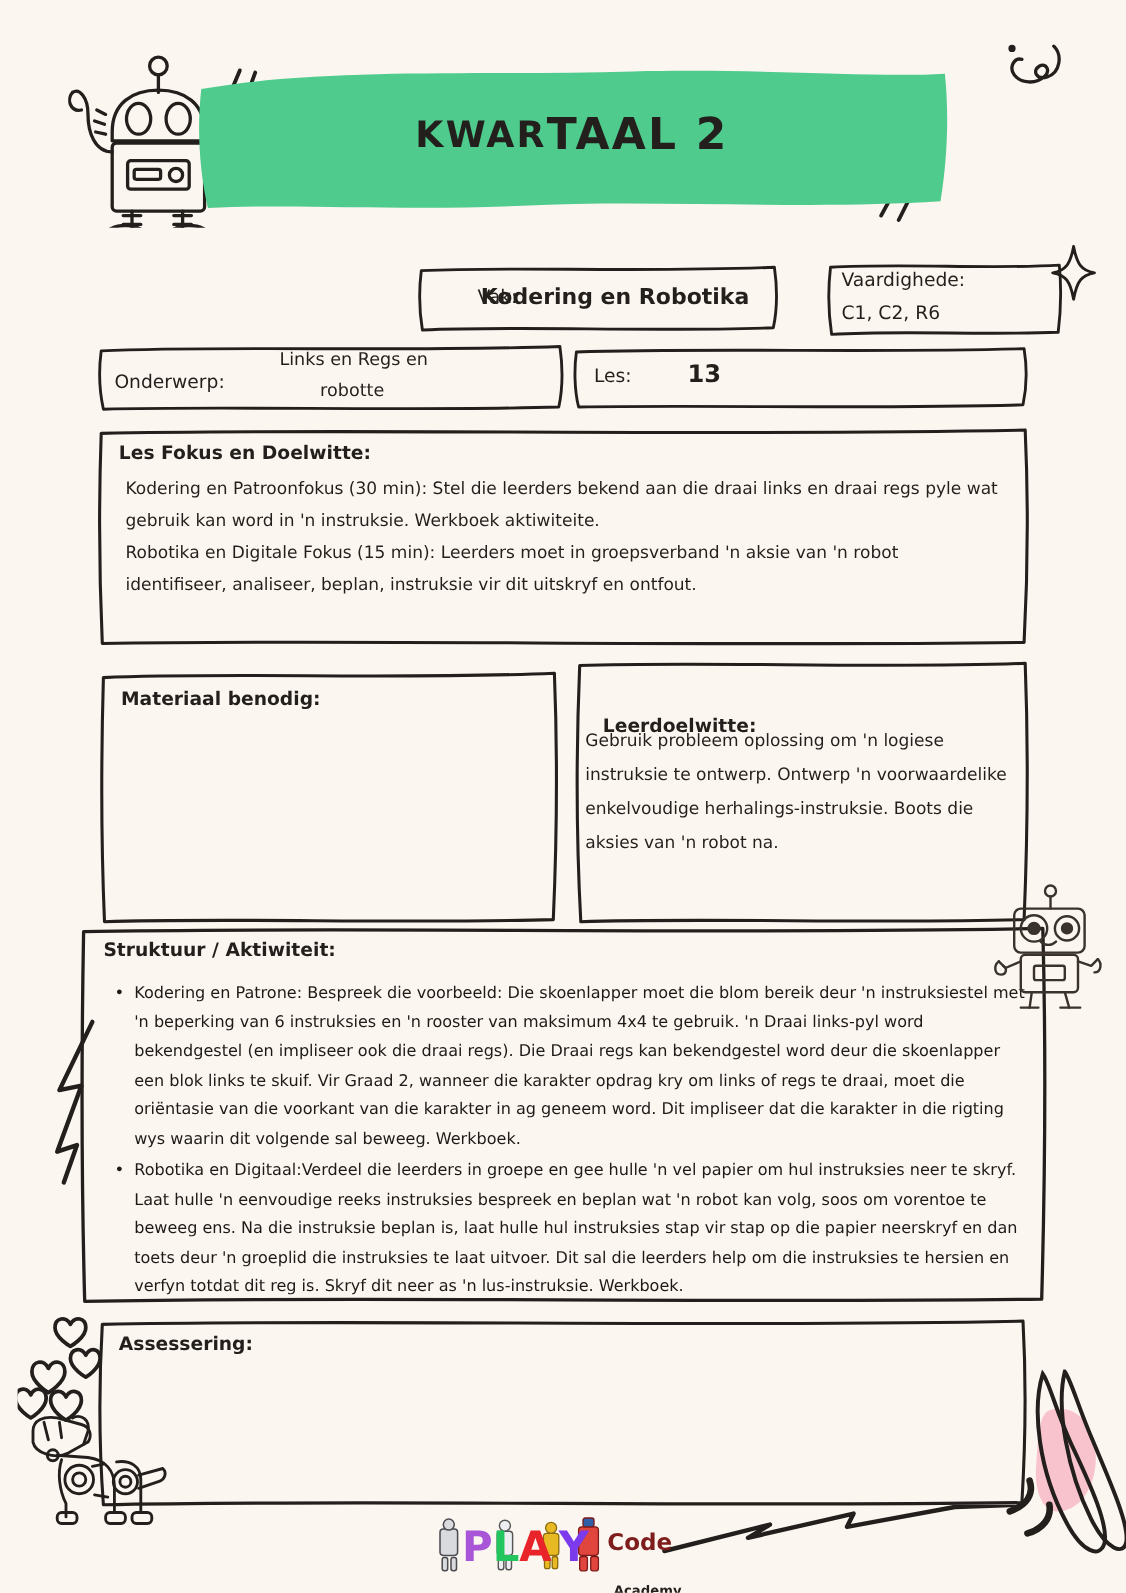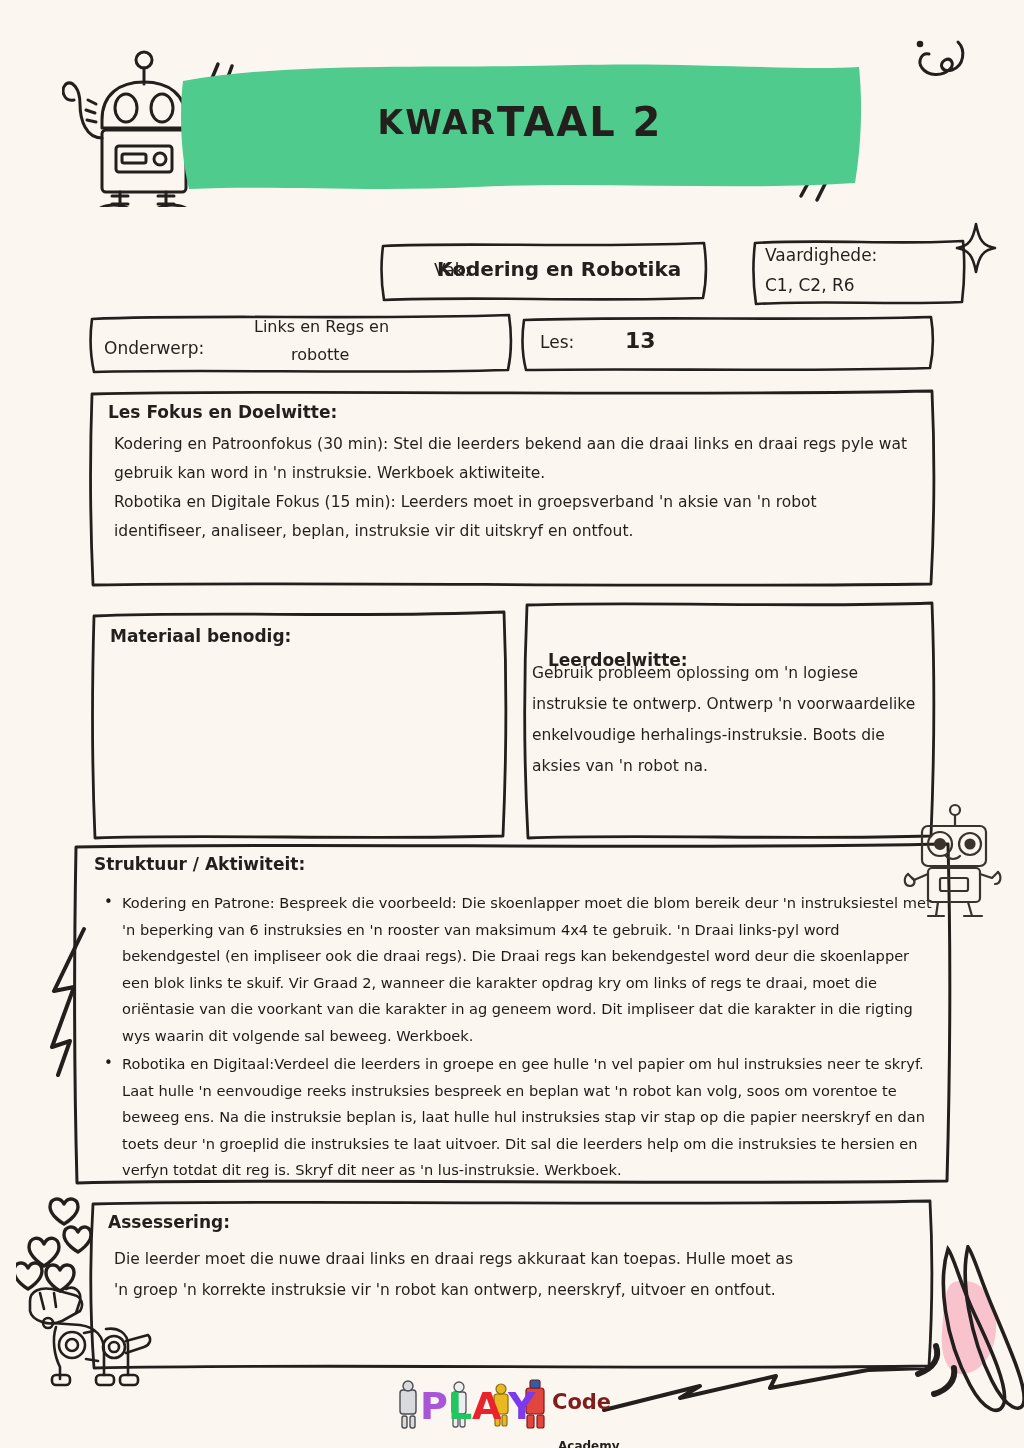--- a/index.html
+++ b/index.html
@@ -353,21 +353,20 @@
       <path d="M30 116 L46 116 M66 116 L84 116"></path>
     </svg>
   </div>
 
   <div class="hbox" id="box-assess">
     <svg viewBox="0 0 846 172" preserveAspectRatio="none" fill="none" stroke="#231f1c" stroke-width="2.8" stroke-linejoin="round">
       <path d="M5 6 C230 1 560 9 842 3 C845 58 844 118 841 168 C560 172 230 165 6 170 C2 116 2 58 5 6 Z"></path>
     </svg>
     <div class="inner">
       <span class="box-heading" style="left:20px; top:14px;">Assessering:</span>
-      <div class="box-body" style="left:26px; top:46px; right:140px; line-height:31px;">Die leerder moet die nuwe draai links en draai regs akkuraat kan toepas. Hulle moet as 'n groep 'n korrekte instruksie vir 'n robot kan ontwerp, neerskryf, uitvoer en ontfout.</div>
     </div>
   </div>
 
   <div class="doodle" style="left:600px; top:1368px; width:330px; height:50px;">
     <svg viewBox="0 0 330 50" fill="none" stroke="#231f1c" stroke-width="4" stroke-linecap="round" stroke-linejoin="round">
       <path d="M4 42 L100 18 L80 30 L176 8 L170 20 L268 2 L326 0"></path>
     </svg>
   </div>
 
   <div class="logo-wrap">

